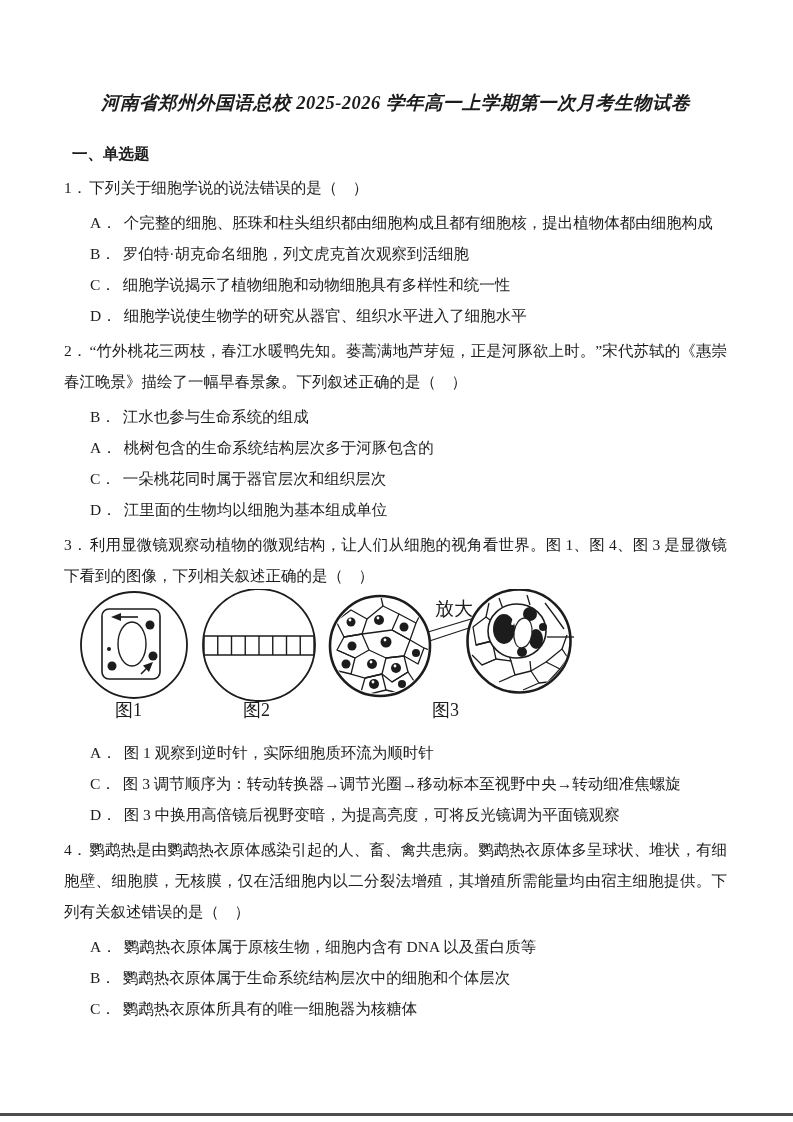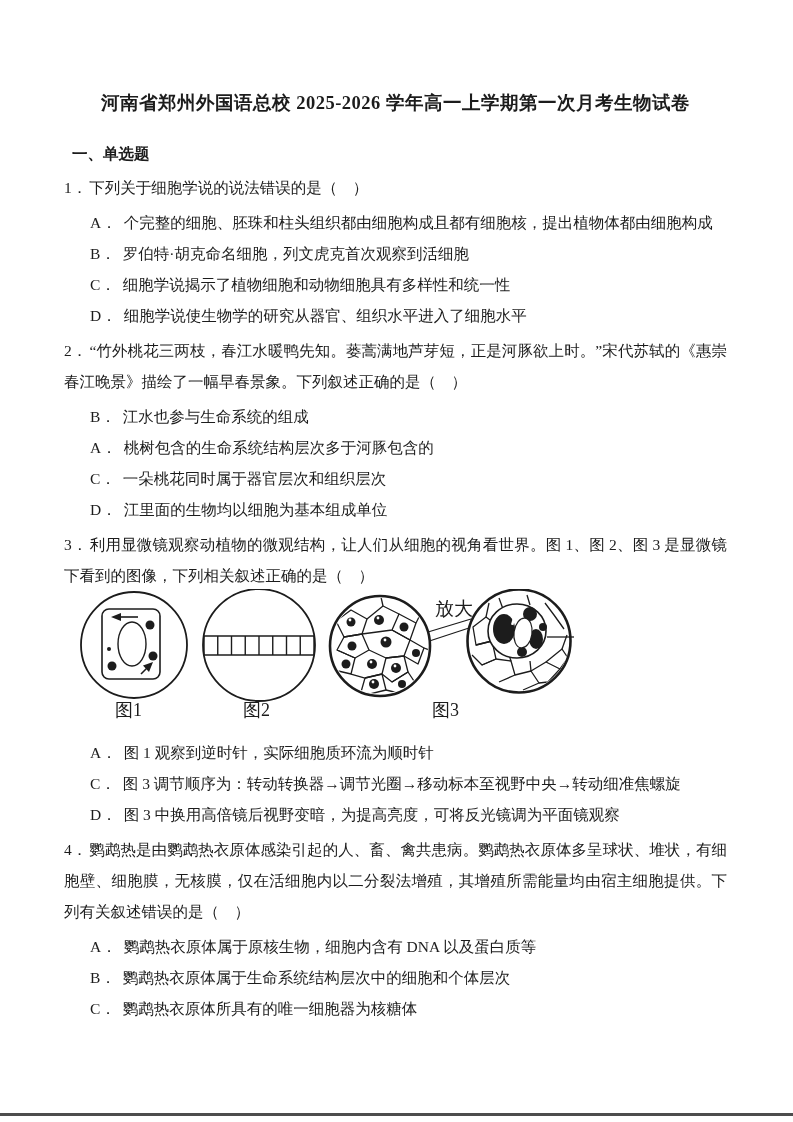--- a/index.html
+++ b/index.html
@@ -4,21 +4,21 @@
 <style>
   html,body{margin:0;padding:0;background:#ffffff;}
   .page{
     width:793px;height:1122px;position:relative;background:#ffffff;
     color:#1c1c1c;font-family:"Liberation Serif","DejaVu Serif",serif;
     font-size:15.5px;overflow:hidden;
   }
   .content{padding:90px 62px 0 60px;}
   .title{
     font-size:18.5px;font-weight:700;text-align:center;
-    margin:0 0 24px 0;line-height:26px;letter-spacing:.5px;
+    margin:0 0 24px 0;line-height:26px;letter-spacing:.5px;font-style:italic;
   }
   .section-heading{font-weight:700;font-size:15.5px;line-height:28px;margin:0 0 0 12px;}
   .stem{margin:4px;line-height:31px;text-align:justify;}
   .option{margin:0 0 0 30px;line-height:31px;text-align:justify;}
   .olabel{padding-right:7px;}
   .qnum{padding-right:2px;}
   svg.figure{display:block;margin:-6px 0 8px 15px;}
   svg.figure text{fill:#1c1c1c;font-family:"Liberation Serif","DejaVu Serif",serif;}
   .bottom-rule{position:absolute;left:0;top:1113px;width:793px;height:3px;background:#4d4d4d;}
 </style>
@@ -41,21 +41,21 @@
 
     <section>
       <p class="stem"><span class="qnum">2．</span><span>“竹外桃花三两枝，春江水暖鸭先知。蒌蒿满地芦芽短，正是河豚欲上时。”宋代苏轼的《惠崇春江晚景》描绘了一幅早春景象。下列叙述正确的是（　）</span></p>
       <p class="option"><span class="olabel">B．</span><span>江水也参与生命系统的组成</span></p>
       <p class="option"><span class="olabel">A．</span><span>桃树包含的生命系统结构层次多于河豚包含的</span></p>
       <p class="option"><span class="olabel">C．</span><span>一朵桃花同时属于器官层次和组织层次</span></p>
       <p class="option"><span class="olabel">D．</span><span>江里面的生物均以细胞为基本组成单位</span></p>
     </section>
 
     <section>
-      <p class="stem"><span class="qnum">3．</span><span>利用显微镜观察动植物的微观结构，让人们从细胞的视角看世界。图 1、图 2、图 3 是显微镜下看到的图像，下列相关叙述正确的是（　）</span></p>
+      <p class="stem"><span class="qnum">3．</span><span>利用显微镜观察动植物的微观结构，让人们从细胞的视角看世界。图 1、图 4、图 3 是显微镜下看到的图像，下列相关叙述正确的是（　）</span></p>
 
       <svg class="figure" width="530" height="140" viewBox="0 0 530 140">
         <defs>
           <clipPath id="clip3a">
               <circle cx="305" cy="57" r="48"></circle>
             </clipPath>
           <clipPath id="clip3b">
               <circle cx="444" cy="52" r="50"></circle>
             </clipPath>
         </defs>

